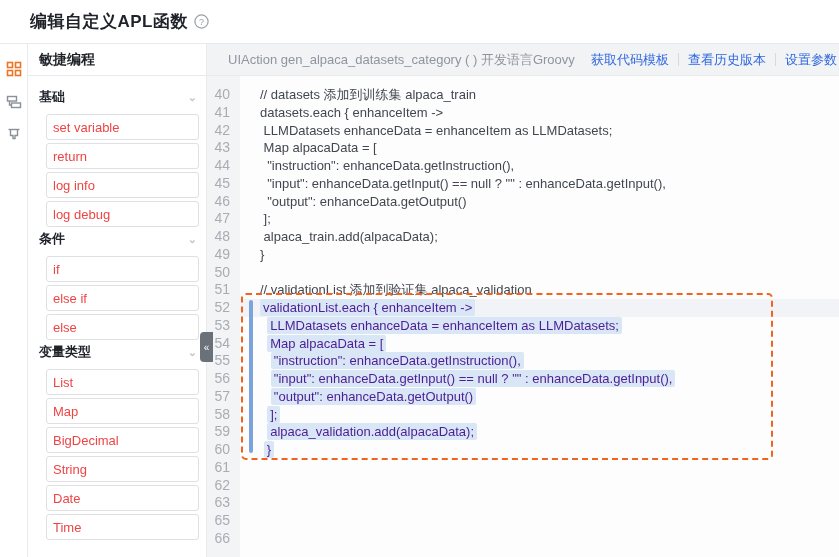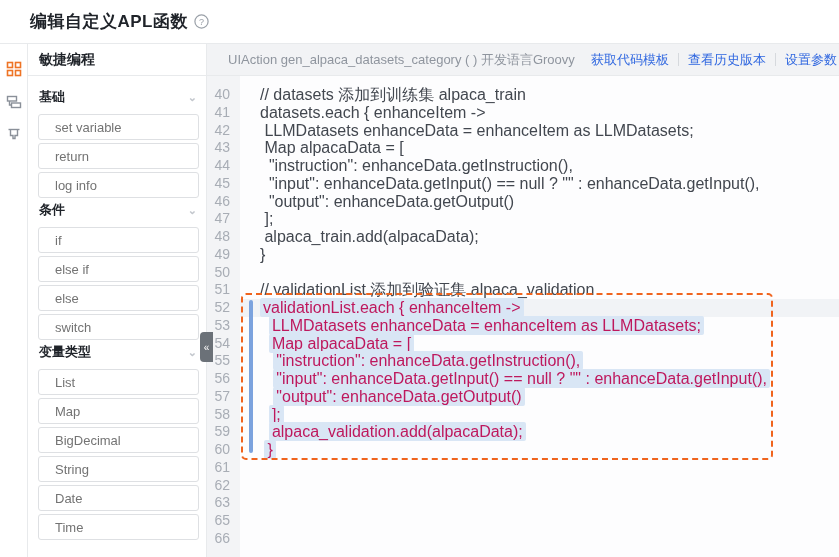--- a/index.html
+++ b/index.html
@@ -22,44 +22,44 @@
   .sidebar { width:179px; border-right:1px solid #e8eaec; position:relative; background:#fff; }
   .sb-head { height:32px; display:flex; align-items:center; padding-left:11px;
     border-bottom:1px solid #e8eaec; }
   .sb-title { font-size:14px; font-weight:bold; color:#1f2329; }
   .sb-body { padding:10px 7px 0 10px; overflow:hidden; height:481px; }
   .sec-label { display:flex; align-items:center; justify-content:space-between;
     font-size:13px; font-weight:bold; color:#1f2329; margin:2px 2px 8px 1px; }
   .sec-label:first-child { margin-top:2px; }
   .chev { color:#c3c7cd; font-size:11px; line-height:1; }
   .item { height:26px; margin-bottom:3px; border:1px solid #dee0e3; border-radius:3px;
-    background:#fff; display:flex; align-items:center; padding-left:16px;
-    font-size:13px; color:#737373; cursor:grab; }
+    background:#fff; display:flex; align-items:center; padding-left:6px;
+    font-size:13px; color:#ef4444; cursor:grab;margin-left:8px; }
 
   .collapse { position:absolute; right:-7px; top:288px; width:13px; height:30px;
     background:#6b7178; color:#fff; border-radius:4px 0 0 4px; display:flex;
     align-items:center; justify-content:center; font-size:10px; z-index:6; cursor:pointer; }
 
   
   .editor { flex:1; display:flex; flex-direction:column; min-width:0; }
   .ed-head { height:32px; background:#f2f3f5; border-bottom:1px solid #e8eaec;
     display:flex; align-items:center; padding:0 2px 0 21px; }
   .sig { font-size:13px; color:#8f959e; flex:1; white-space:nowrap; overflow:hidden; }
   .acts { display:flex; align-items:center; gap:9px; }
   .act { font-size:13px; color:#3168e0; cursor:pointer; white-space:nowrap; }
   .act-sep { width:1px; height:13px; background:#d6d9dd; }
 
   .ed-body { flex:1; position:relative; padding-top:10px; overflow:hidden;
     background:linear-gradient(to right, #f3f4f6 0, #f3f4f6 33px, #fdfdfe 33px); }
   .row { display:flex; height:17.75px; line-height:17.75px; }
   .row.active .code { background:#f1f3f6; }
   .ln { width:33px; flex:none; text-align:right; padding-right:10px;
     font-size:14px; color:#a8adb5; }
-  .code { flex:1; white-space:pre; font-size:16px; color:#42474f; padding-left:20px; }
-  .sel { background:#d9e6f5; color:#be185d; border-radius:2px; padding:1px 3px; }
+  .code { flex:1; white-space:pre; font-size:13px; color:#42474f; padding-left:20px; }
+  .sel { background:#d9e6f5; color:#4c1d95; border-radius:2px; padding:1px 3px; }
 
   .drop-rect { position:absolute; left:34px; top:217px; width:532px; height:167px;
     border:2px dashed #f0641e; border-radius:5px; pointer-events:none; z-index:4; }
   .drop-bar { position:absolute; left:6px; top:5px; bottom:5px; width:4px;
     background:#7ca3de; border-radius:2px; }
 </style>
 </head>
 <body>
 
 <div class="titlebar">
@@ -103,28 +103,28 @@
       <span class="sb-title">敏捷编程</span>
     </div>
     <div class="sb-body" id="sb-body">
         <div class="sec-label">
           <span>基础</span>
           <span class="chev">⌄</span>
         </div>
         <div class="item">set variable</div>
         <div class="item">return</div>
         <div class="item">log info</div>
+        <div class="item">log debug</div>
         <div class="sec-label">
           <span>条件</span>
           <span class="chev">⌄</span>
         </div>
         <div class="item">if</div>
         <div class="item">else if</div>
         <div class="item">else</div>
-        <div class="item">switch</div>
         <div class="sec-label">
           <span>变量类型</span>
           <span class="chev">⌄</span>
         </div>
         <div class="item">List</div>
         <div class="item">Map</div>
         <div class="item">BigDecimal</div>
         <div class="item">String</div>
         <div class="item">Date</div>
         <div class="item">Time</div>

